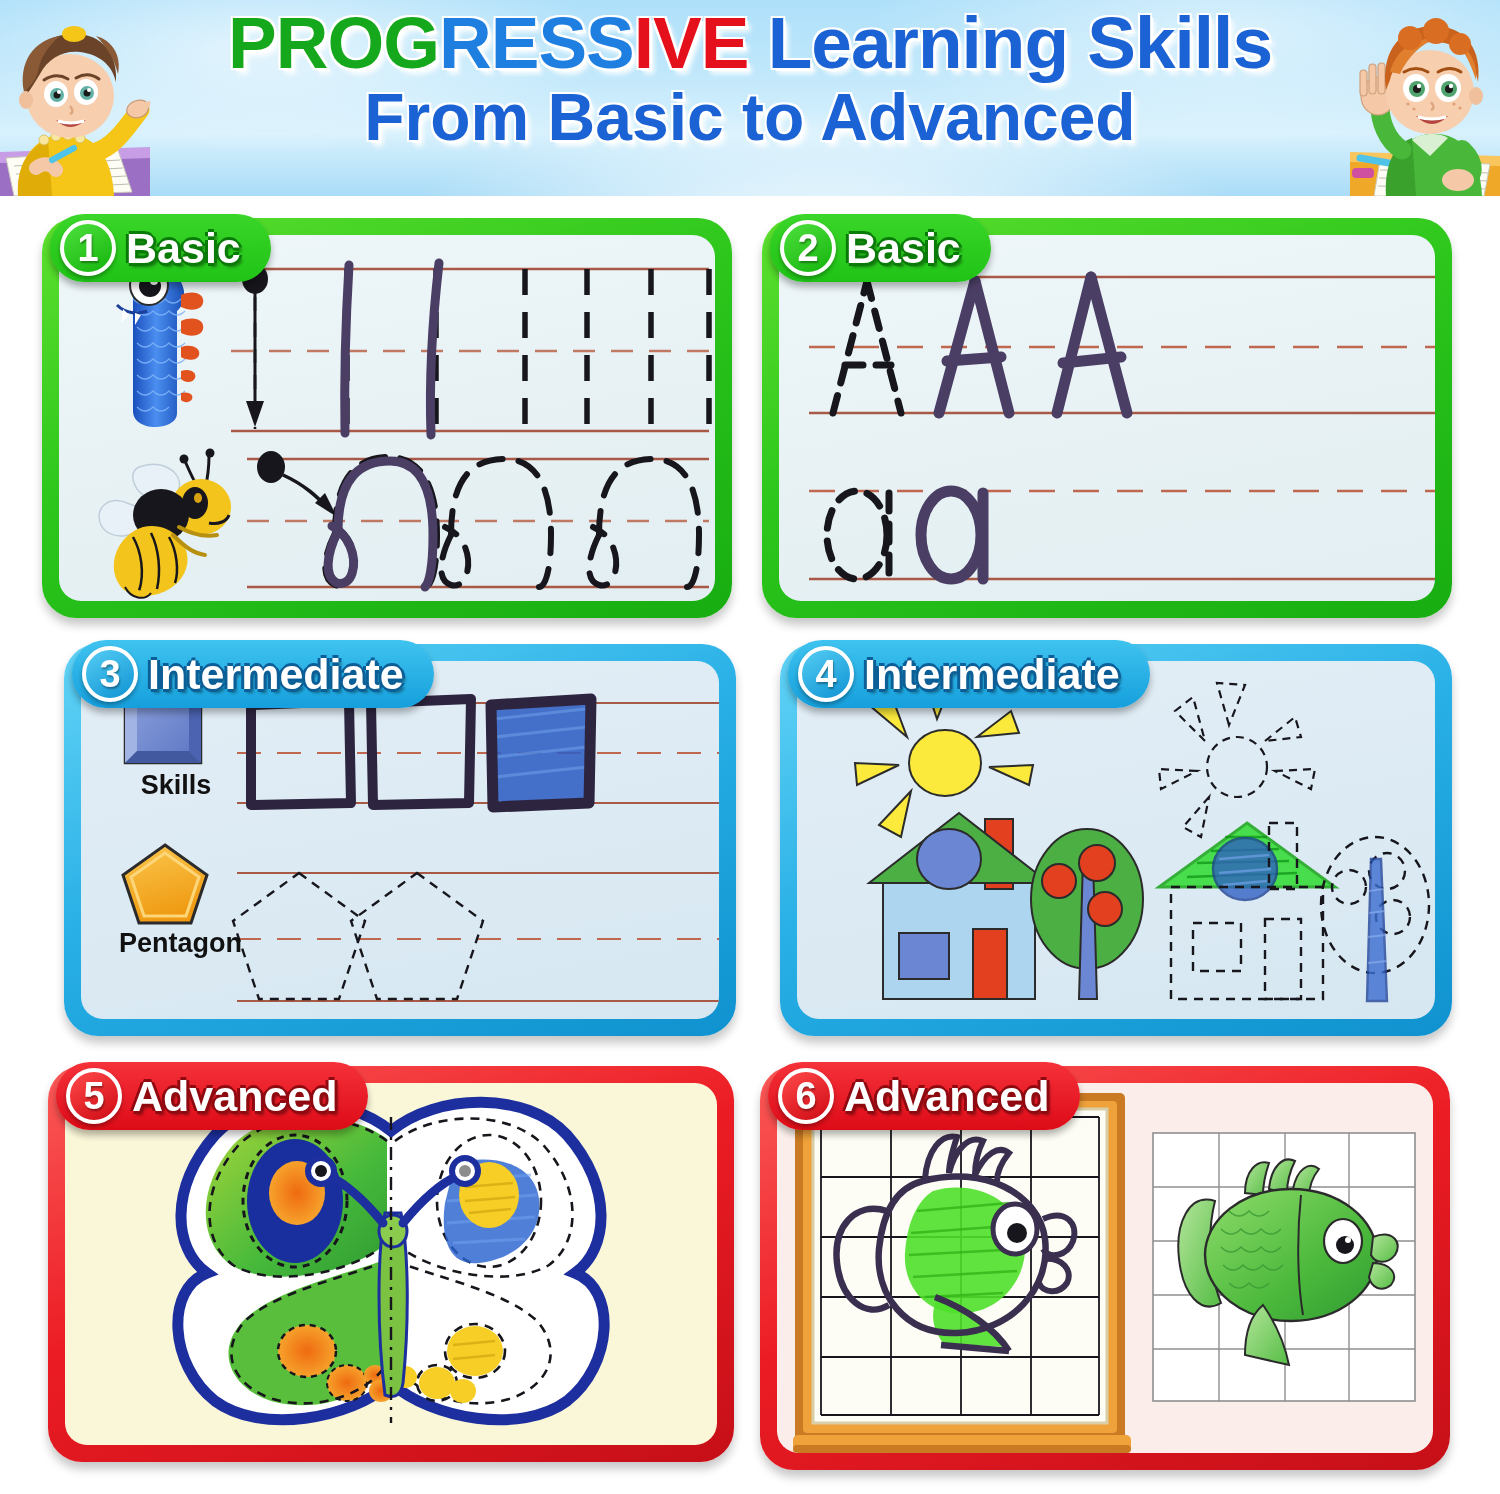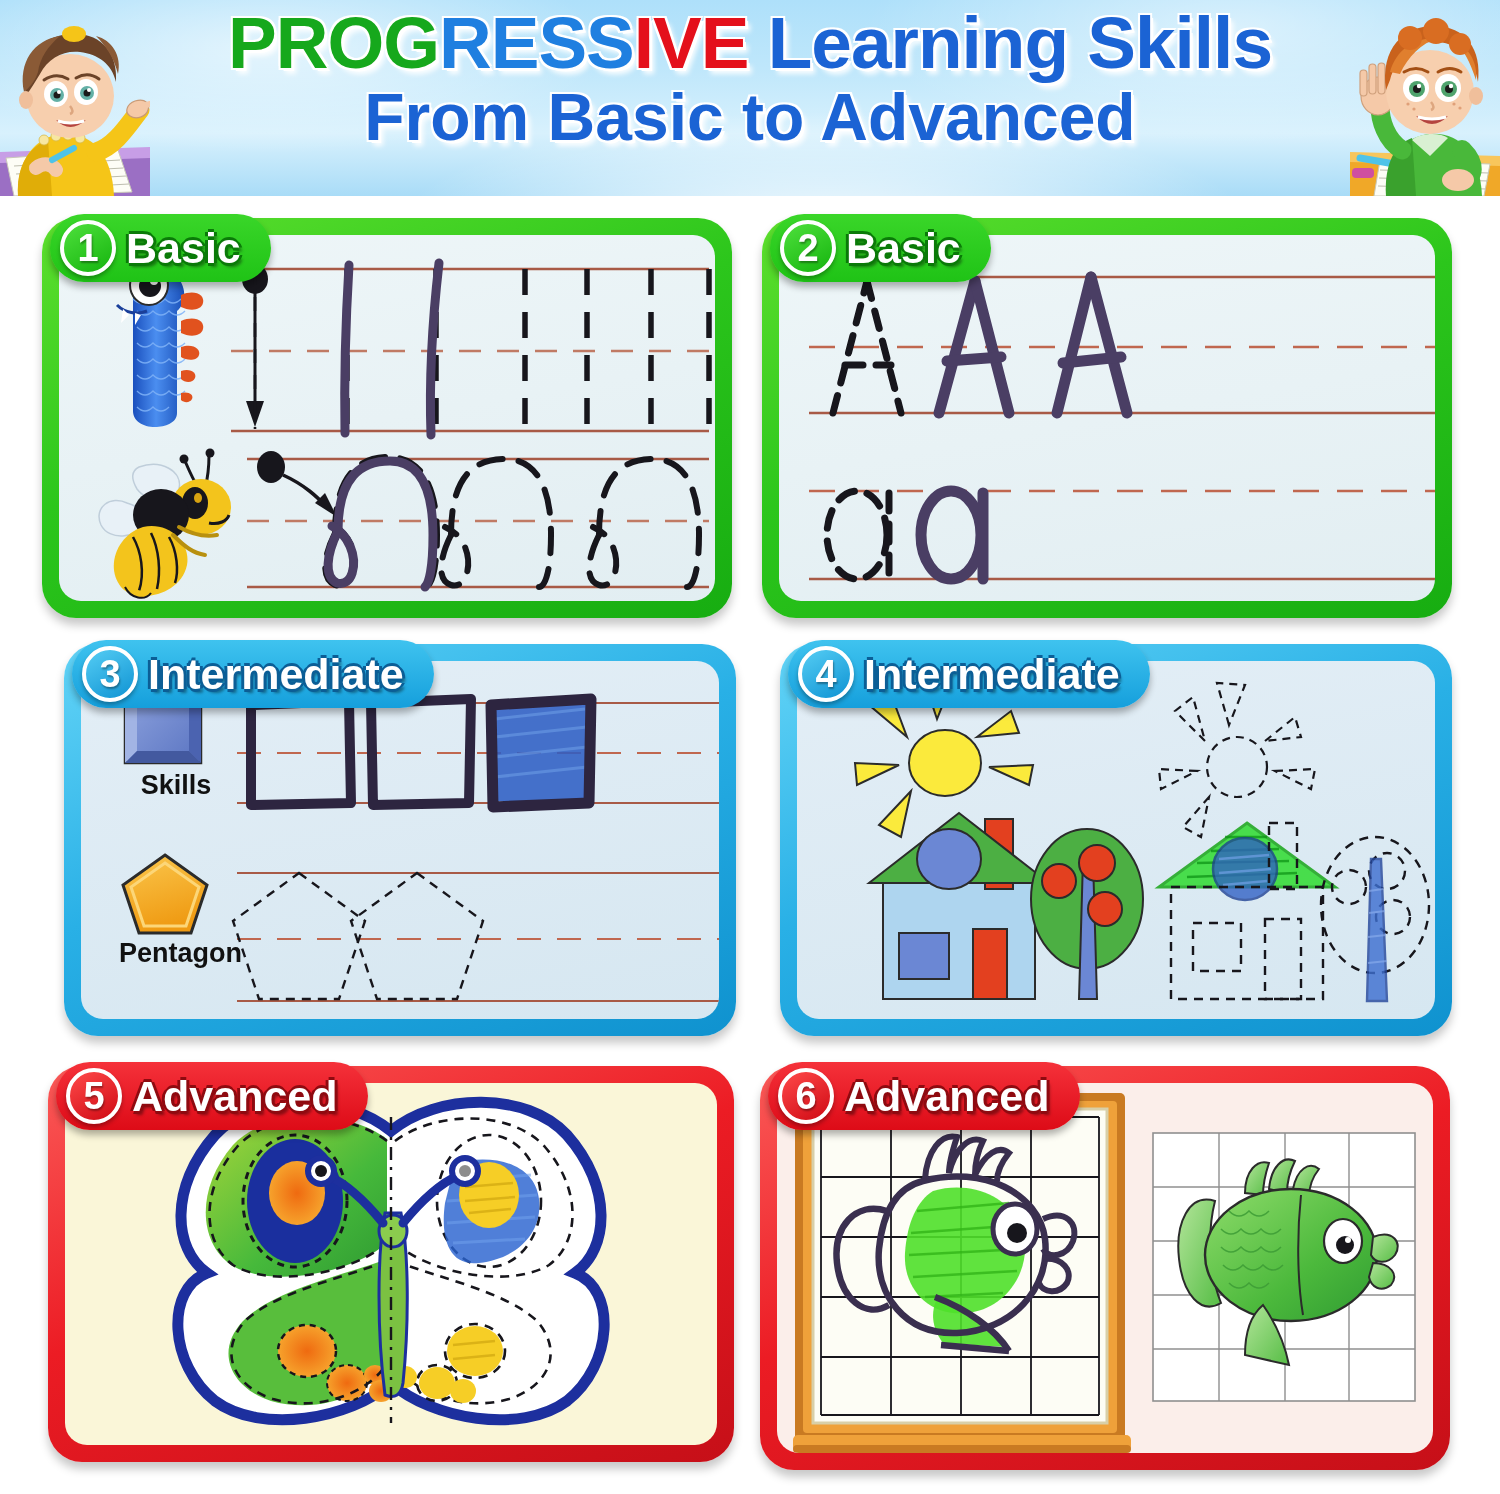--- a/index.html
+++ b/index.html
@@ -462,21 +462,21 @@
               </defs>
             <rect x="4" y="4" width="76" height="76" fill="url(#sqG)" stroke="#2b2b2b" stroke-width="2.5"></rect>
             <path d="M4 4 L80 4 L68 16 L16 16 Z" fill="#b3c2ea"></path>
             <path d="M4 4 L16 16 L16 68 L4 80 Z" fill="#a2b4e4"></path>
             <path d="M80 4 L80 80 L68 68 L68 16 Z" fill="#4b63b0"></path>
             <path d="M4 80 L16 68 L68 68 L80 80 Z" fill="#43599f"></path>
           </svg>
           <div class="shape-label" style="font-size:27px; color:#111; margin-top:3px;">Skills</div>
         </div>
 
-        <div style="position:absolute; left:38px; top:190px; width:116px; text-align:center;">
+        <div style="position:absolute; left:38px; top:180px; width:116px; text-align:center;">
           <svg width="92" height="86" viewBox="0 0 92 86">
             <defs>
                 <linearGradient id="pgG" x1="0" y1="0" x2="0.3" y2="1">
                   <stop offset="0" stop-color="#fbc74d"></stop>
                   <stop offset="100%" stop-color="#ef9a12"></stop>
                 </linearGradient>
               </defs>
             <path d="M46 4 L88 34 L72 82 L20 82 L4 34 Z" fill="url(#pgG)" stroke="#2b2b2b" stroke-width="3"></path>
             <path d="M46 12 L80 36 L67 75 L25 75 L12 36 Z" fill="none" stroke="#fcd678" stroke-width="3"></path>
           </svg>

